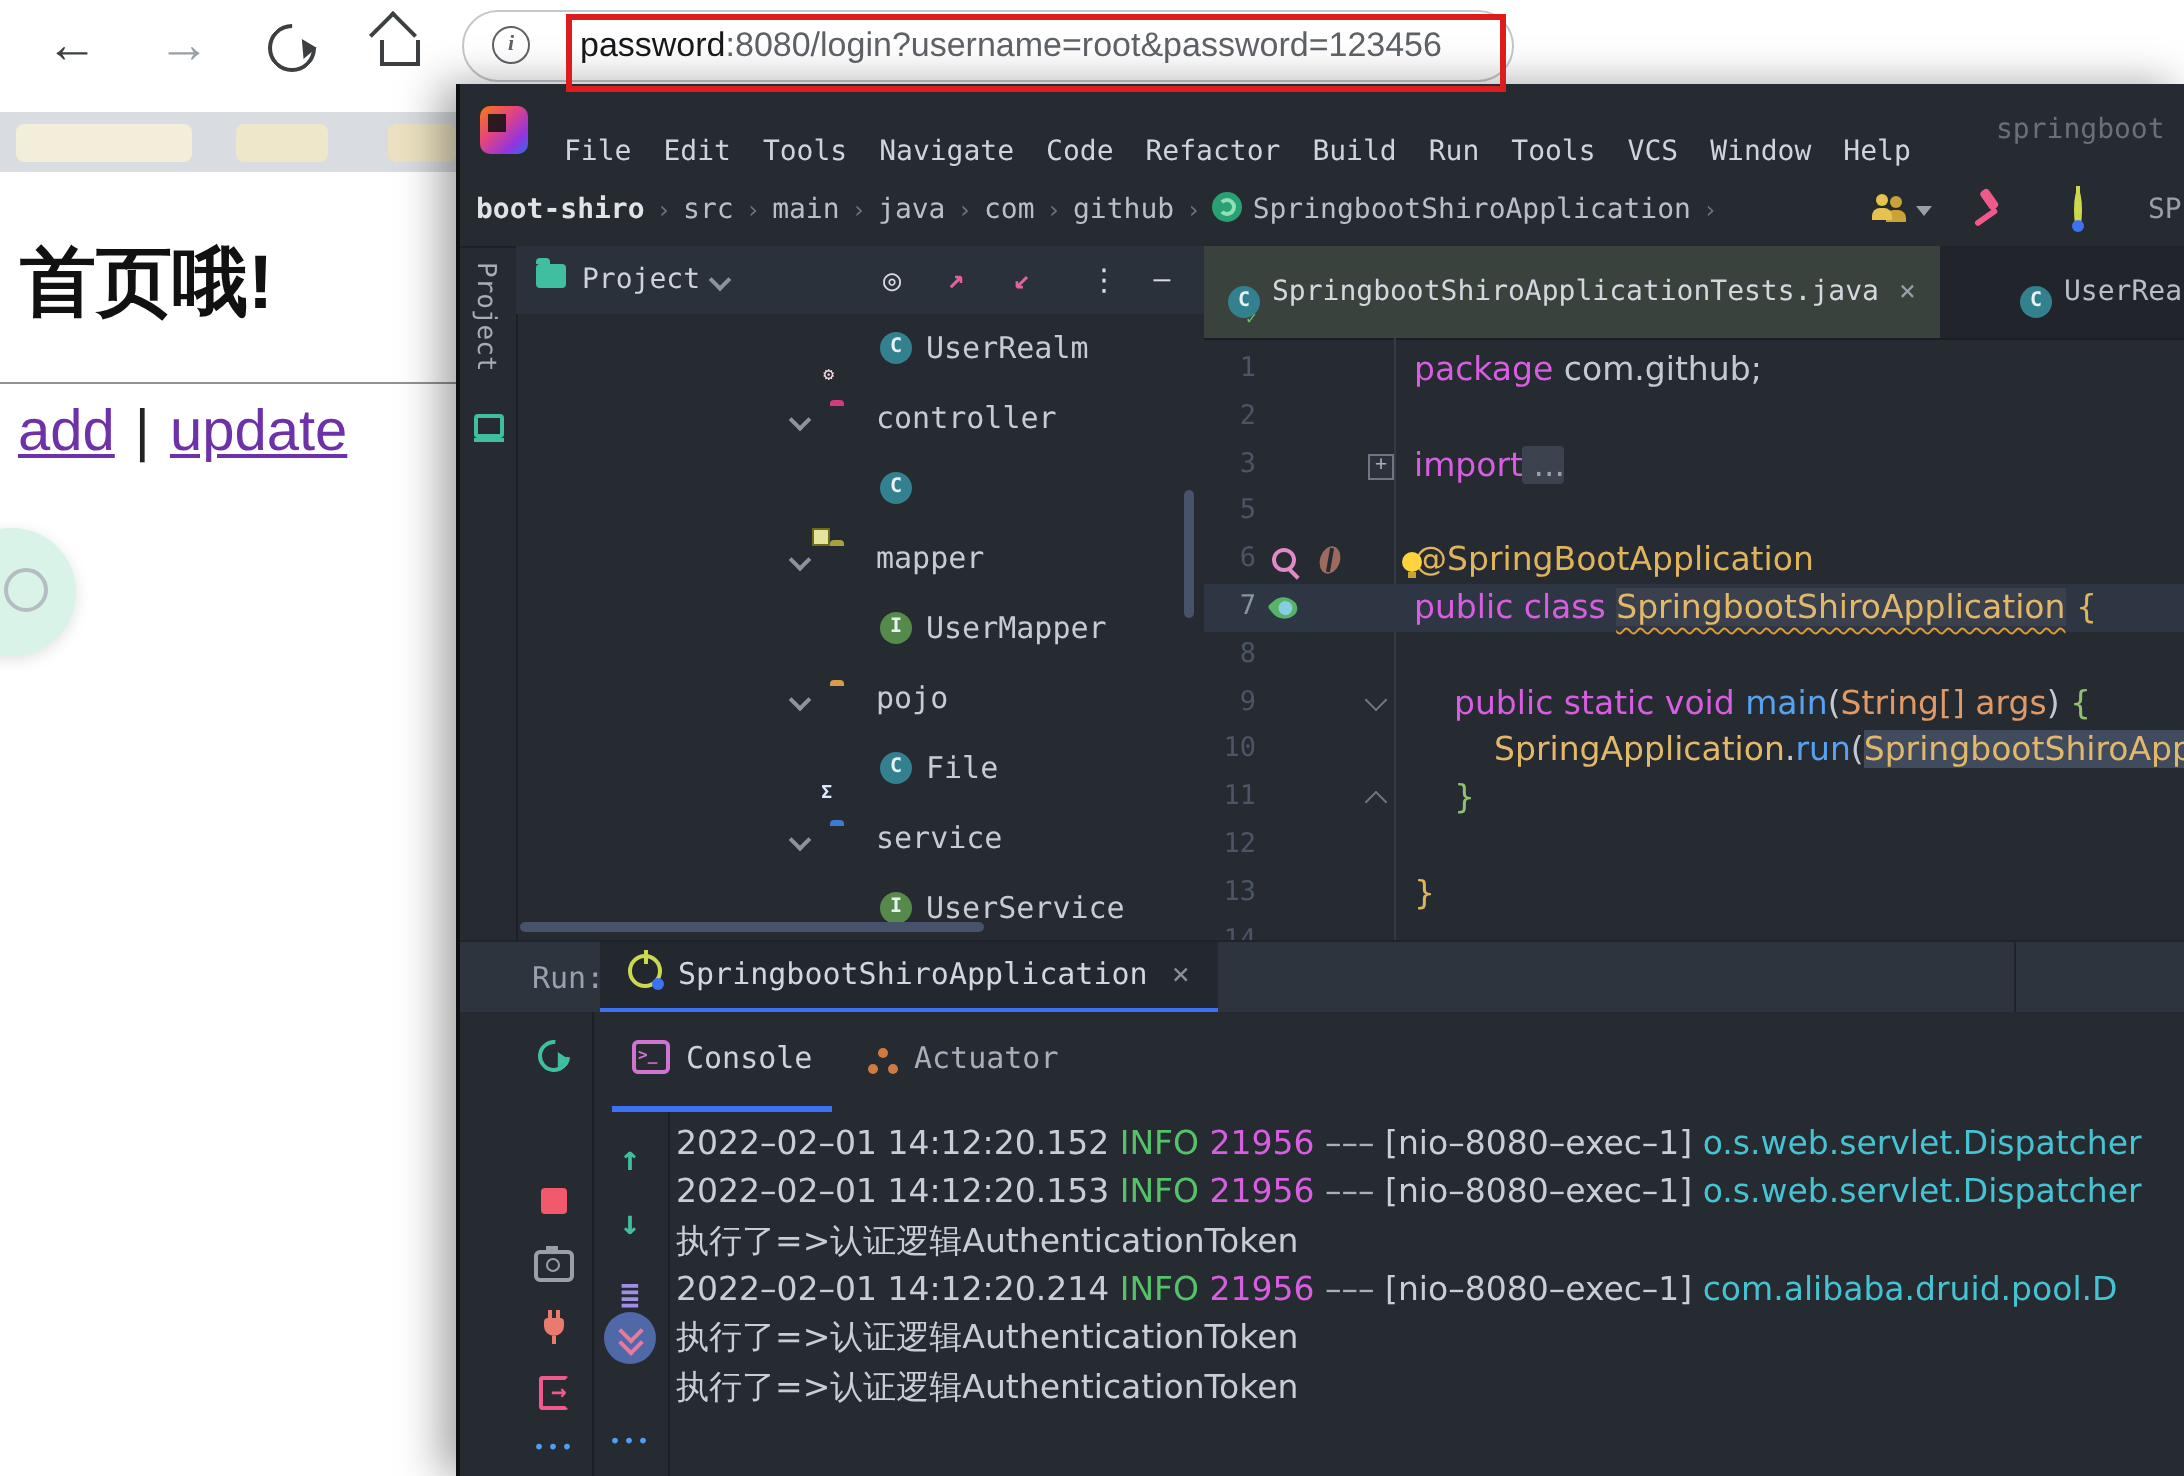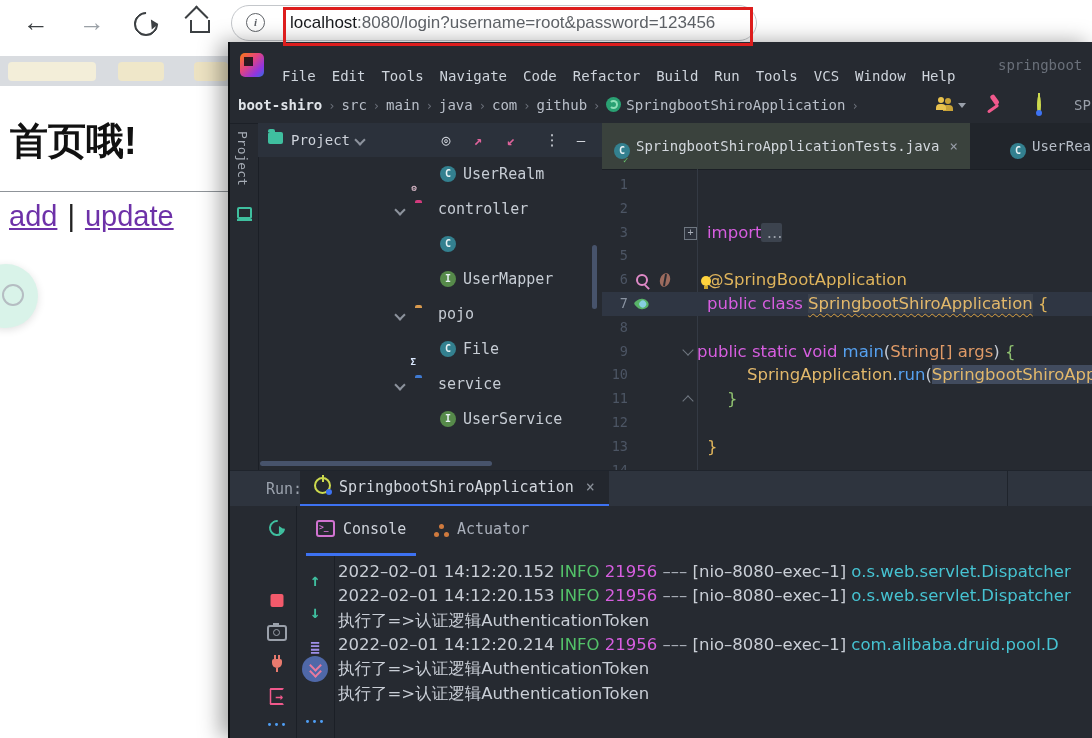--- a/index.html
+++ b/index.html
@@ -219,21 +219,21 @@
     <span class="bicon" style="left:22px">
         <span class="arrow-glyph">←</span>
       </span>
     <span class="bicon" style="left:78px">
         <span class="arrow-glyph" style="color:#9aa0a6">→</span>
       </span>
     <span class="bicon i-reload" style="left:134px"></span>
     <span class="bicon i-home" style="left:190px"></span>
     <div class="addr">
       <span class="i-info">i</span>
-      <span class="url"><span class="host">localhost</span><span class="rest">:8080/login?username=root&amp;password=123456</span></span>
+      <span class="url"><span class="host">password</span><span class="rest">:8080/login?username=root&amp;password=123456</span></span>
     </div>
   </div>
   <div class="red-annot"></div>
 
   <div class="bm-strip">
     <span class="bm-blob" style="left:8px;width:88px"></span>
     <span class="bm-blob" style="left:118px;width:46px;background:#efe7c9"></span>
     <span class="bm-blob" style="left:194px;width:34px;background:#ece2c2"></span>
   </div>
 
@@ -276,20 +276,21 @@
       </div>
       <div id="tree">
           <div class="trow">
             <span class="t-ico ico-leafitem i-class">C</span>
             <span class="t-label">UserRealm</span>
           </div>
           <div class="trow"><span class="chev"></span><span class="t-ico ico-pkg fold f-controller"></span><span class="t-label lbl-pkg">controller</span></div>
           <div class="trow">
             <span class="t-ico ico-leafitem i-class">C</span>
           </div>
+          <div class="trow"><span class="chev"></span><span class="t-ico ico-pkg fold f-mapper"></span><span class="t-label lbl-pkg">mapper</span></div>
           <div class="trow">
             <span class="t-ico ico-leafitem i-interface">I</span>
             <span class="t-label">UserMapper</span>
           </div>
           <div class="trow"><span class="chev"></span><span class="t-ico ico-pkg fold f-pojo"></span><span class="t-label lbl-pkg">pojo</span></div>
           <div class="trow">
             <span class="t-ico ico-leafitem i-class">C</span>
             <span class="t-label">File</span>
           </div>
           <div class="trow"><span class="chev"></span><span class="t-ico ico-pkg fold f-service"></span><span class="t-label lbl-pkg">service</span></div>
@@ -304,20 +305,21 @@
 
     <div class="editor">
       <div class="etabbar" id="etabs">
           <span class="etab active" style="left: 0px;"><span class="t-ico i-class">C<span class="runmark">✓</span></span><span>SpringbootShiroApplicationTests.java</span><span class="etab-close">×</span></span>
           <span class="etab" style="left: 396px; width: 200px;"><span class="t-ico i-class">C</span><span>UserRealm.java</span></span>
         </div>
       <div class="codearea" id="code">
         <span class="gutline"></span>
       <div class="crow" style="top: 4px;">
             <span class="lnum">1</span>
+            <span class="ctext" style="padding-left: 10px;"><span class="tk-kw">package</span><span class="tk-pl"> com.github;</span></span>
           </div>
           <div class="crow" style="top: 27.8px;">
             <span class="lnum">2</span>
             <span class="ctext" style="padding-left: 10px;"></span>
           </div>
           <div class="crow" style="top: 51.6px;">
             <span class="lnum">3</span>
             <span class="fld f-plus"></span>
             <span class="ctext" style="padding-left: 10px;"><span class="tk-kw">import</span><span class="tk-fold"> ...</span></span>
           </div>
@@ -339,21 +341,21 @@
             <span class="ctext" style="padding-left: 10px;"><span class="tk-kw">public class </span><span class="tk-clsu">SpringbootShiroApplication</span><span class="tk-by"> {</span></span>
           </div>
           <div class="crow" style="top: 146.8px;">
             <span class="lnum">8</span>
             <span class="ctext" style="padding-left: 10px;"></span>
           </div>
           <div class="crow" style="top: 170.6px;">
             <span class="lnum">9</span>
             <span class="gic g-run" style="left: 34px;"></span>
             <span class="fld f-top"></span>
-            <span class="ctext" style=""><span class="tk-kw">public static void </span><span class="tk-fn">main</span><span class="tk-pl">(</span><span class="tk-par">String[] args</span><span class="tk-pl">) </span><span class="tk-bg">{</span></span>
+            <span class="ctext" style="padding-left: 30px;"><span class="tk-kw">public static void </span><span class="tk-fn">main</span><span class="tk-pl">(</span><span class="tk-par">String[] args</span><span class="tk-pl">) </span><span class="tk-bg">{</span></span>
           </div>
           <div class="crow" style="top: 194.4px;">
             <span class="lnum">10</span>
             <span class="ctext" style="padding-left: 50px;"><span class="tk-cls">SpringApplication</span><span class="tk-pl">.</span><span class="tk-fn">run</span><span class="tk-pl">(</span><span class="tk-sel">SpringbootShiroApp</span></span>
           </div>
           <div class="crow" style="top: 218.2px;">
             <span class="lnum">11</span>
             <span class="fld f-bottom"></span>
             <span class="ctext" style="padding-left: 30px;"><span class="tk-bg">}</span></span>
           </div>

